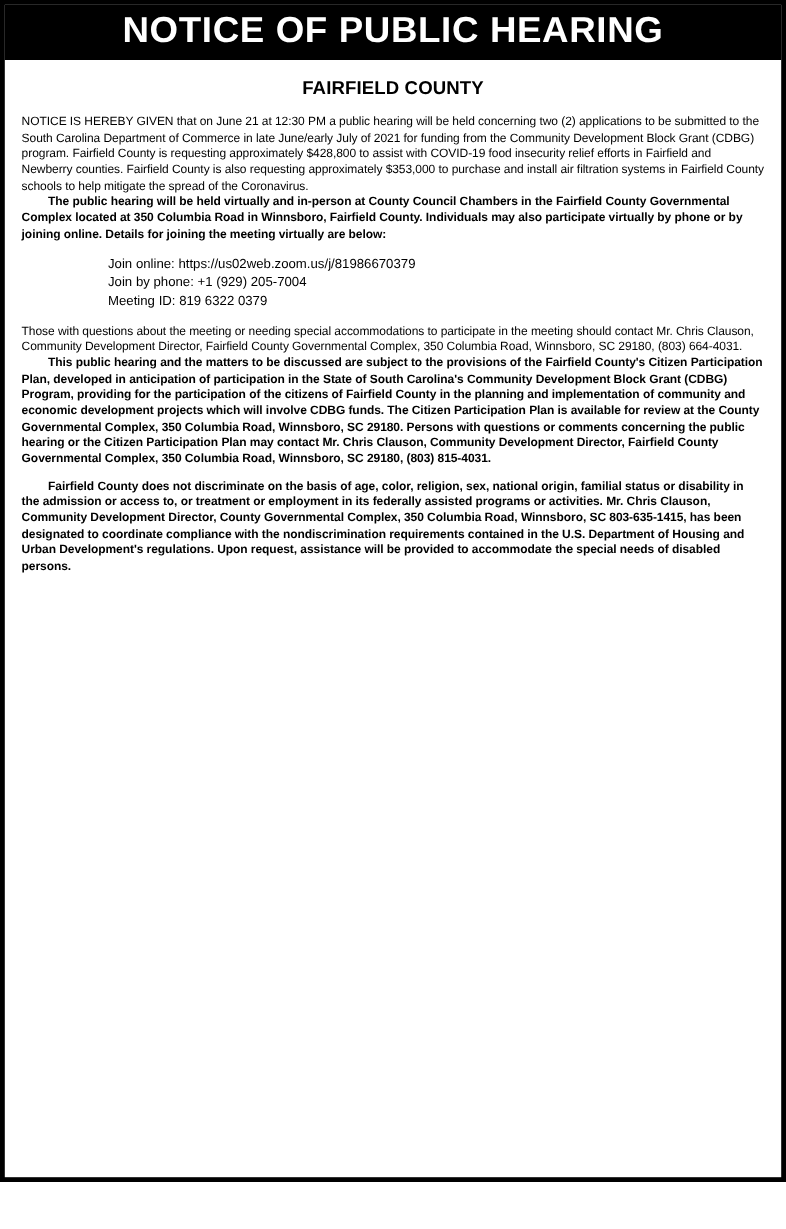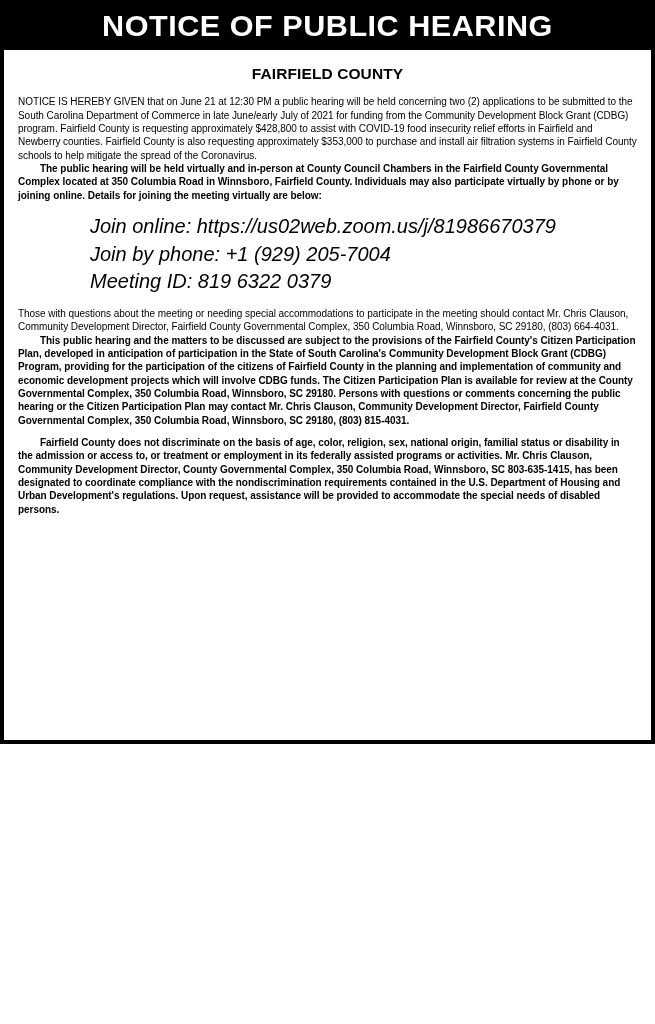--- a/index.html
+++ b/index.html
@@ -10,21 +10,21 @@
   body {
     width: 655px;
     height: 1024px;
     font-family: "Liberation Sans", sans-serif;
     color: #000000;
     overflow: hidden;
   }
   .notice {
     box-sizing: border-box;
     width: 655px;
-    height: 744px;
+    height: 985px;
     border: 4px solid #000000;
     padding: 0;
     background: #ffffff;
     display: flex;
     flex-direction: column;
   }
   .banner {
     background: #000000;
     color: #ffffff;
     text-align: center;
@@ -69,23 +69,22 @@
   }
   .gap {
     height: 11px;
   }
   .gap-small {
     height: 9px;
   }
   .contact-block {
     margin: 0 0 0 0;
     padding-left: 72px;
-    font-size: 20px;
+    font-size: 11px;
     line-height: 1.38;
-    font-style: italic;
   }
   .contact-block div {
     white-space: nowrap;
   }
 </style>
 </head>
 <body>
 
 <div class="notice">
 

